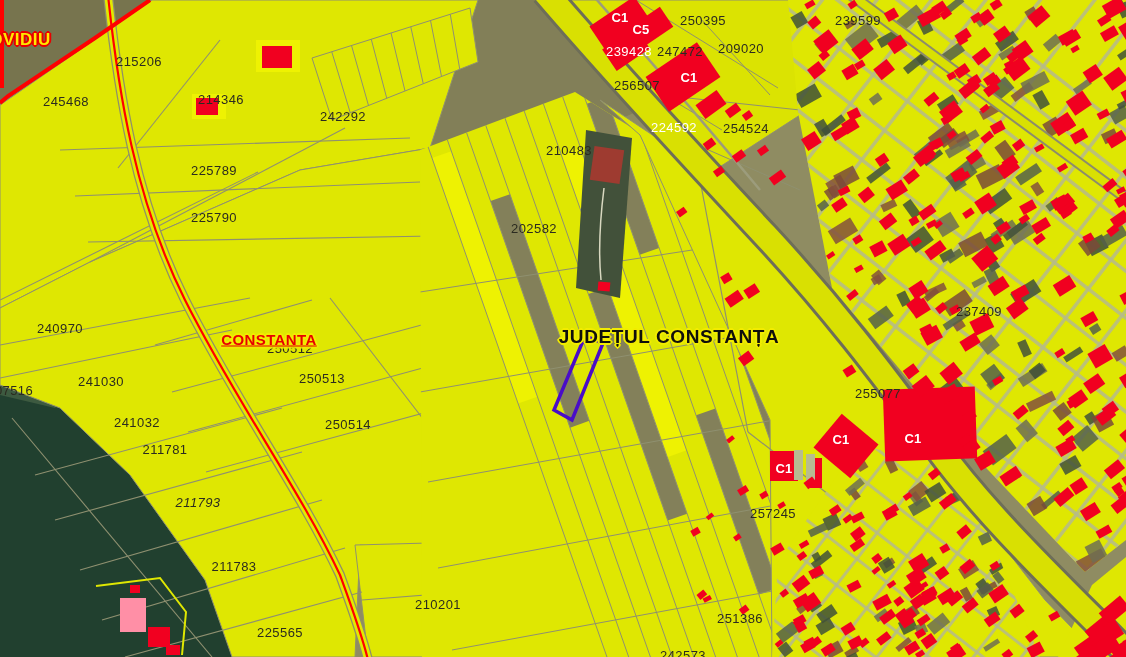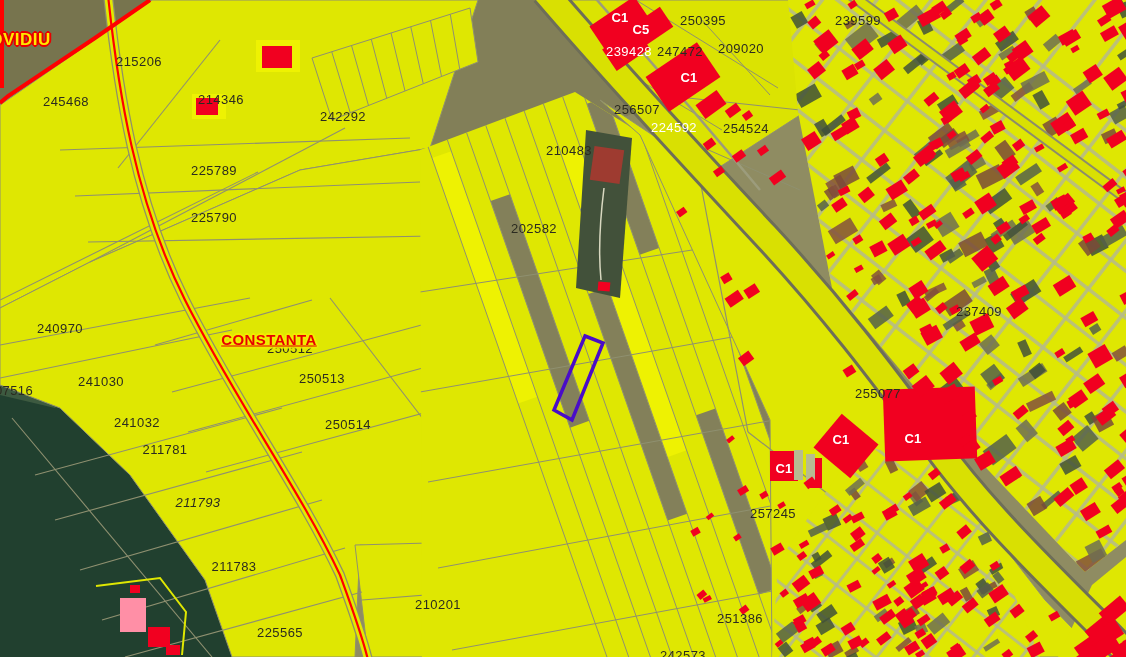--- a/index.html
+++ b/index.html
@@ -779,32 +779,33 @@
       <div class="lbl lbl-parcel" style="left: 280px; top: 632px;">225565</div>
       <div class="lbl lbl-parcel" style="left: 438px; top: 604px;">210201</div>
       <div class="lbl lbl-parcel" style="left: 290px; top: 348px;">250512</div>
       <div class="lbl lbl-parcel" style="left: 322px; top: 378px;">250513</div>
       <div class="lbl lbl-parcel" style="left: 348px; top: 424px;">250514</div>
       <div class="lbl lbl-parcel" style="left: 569px; top: 150px;">210483</div>
       <div class="lbl lbl-parcel" style="left: 534px; top: 228px;">202582</div>
       <div class="lbl lbl-parcel" style="left: 703px; top: 20px;">250395</div>
       <div class="lbl lbl-parcel" style="left: 680px; top: 51px;">247472</div>
       <div class="lbl lbl-parcel" style="left: 741px; top: 48px;">209020</div>
-      <div class="lbl lbl-parcel" style="left: 637px; top: 85px; margin-top: 24px;">256507</div>
+      <div class="lbl lbl-parcel" style="left: 637px; top: 85px;">256507</div>
       <div class="lbl lbl-parcel" style="left: 746px; top: 128px;">254524</div>
       <div class="lbl lbl-parcel" style="left: 858px; top: 20px;">239599</div>
       <div class="lbl lbl-parcel" style="left: 971px; top: 311px; margin-left: 8px;">237409</div>
       <div class="lbl lbl-parcel" style="left: 878px; top: 393px;">255077</div>
       <div class="lbl lbl-parcel" style="left: 773px; top: 513px;">257245</div>
       <div class="lbl lbl-parcel" style="left: 740px; top: 618px;">251386</div>
       <div class="lbl lbl-parcel" style="left: 683px; top: 655px;">242573</div>
       <div class="lbl lbl-white" style="left: 629px; top: 51px;">239428</div>
       <div class="lbl lbl-white" style="left: 674px; top: 127px;">224592</div>
       <div class="lbl lbl-c" style="left: 620px; top: 17px;">C1</div>
       <div class="lbl lbl-c" style="left: 641px; top: 29px;">C5</div>
       <div class="lbl lbl-c" style="left: 689px; top: 77px;">C1</div>
       <div class="lbl lbl-c" style="left: 841px; top: 439px;">C1</div>
       <div class="lbl lbl-c" style="left: 913px; top: 438px;">C1</div>
       <div class="lbl lbl-c" style="left: 784px; top: 468px;">C1</div>
       <div class="lbl lbl-ovidiu" style="left: 20px; top: 39px;">OVIDIU</div>
       <div class="lbl lbl-city" style="left: 269px; top: 339px; text-decoration: underline;">CONSTANTA</div>
+      <div class="lbl lbl-county" style="left: 669px; top: 336px;">JUDEȚUL CONSTANȚA</div>
     </div>
 </div>
 
 </body></html>

